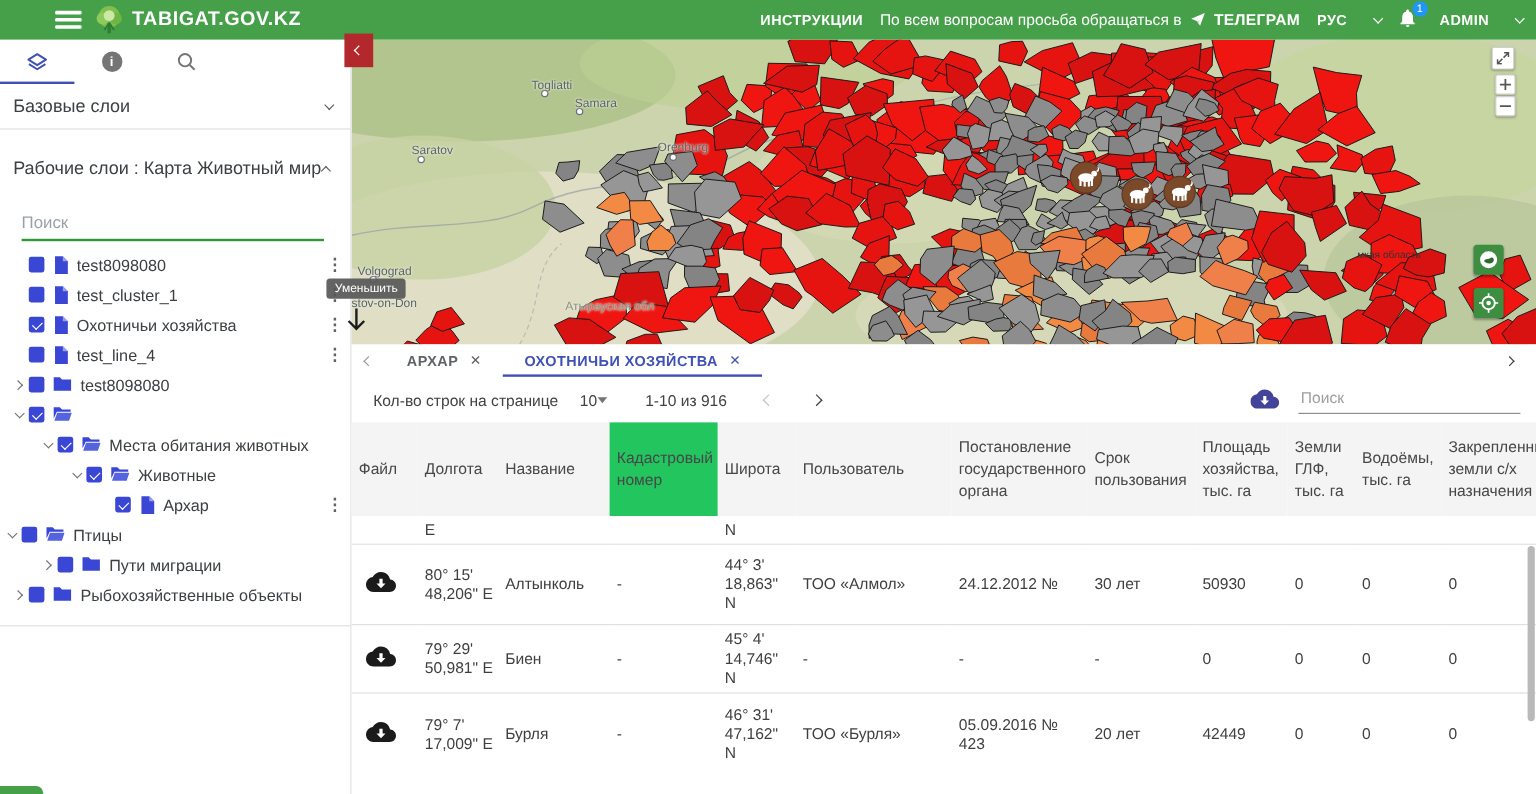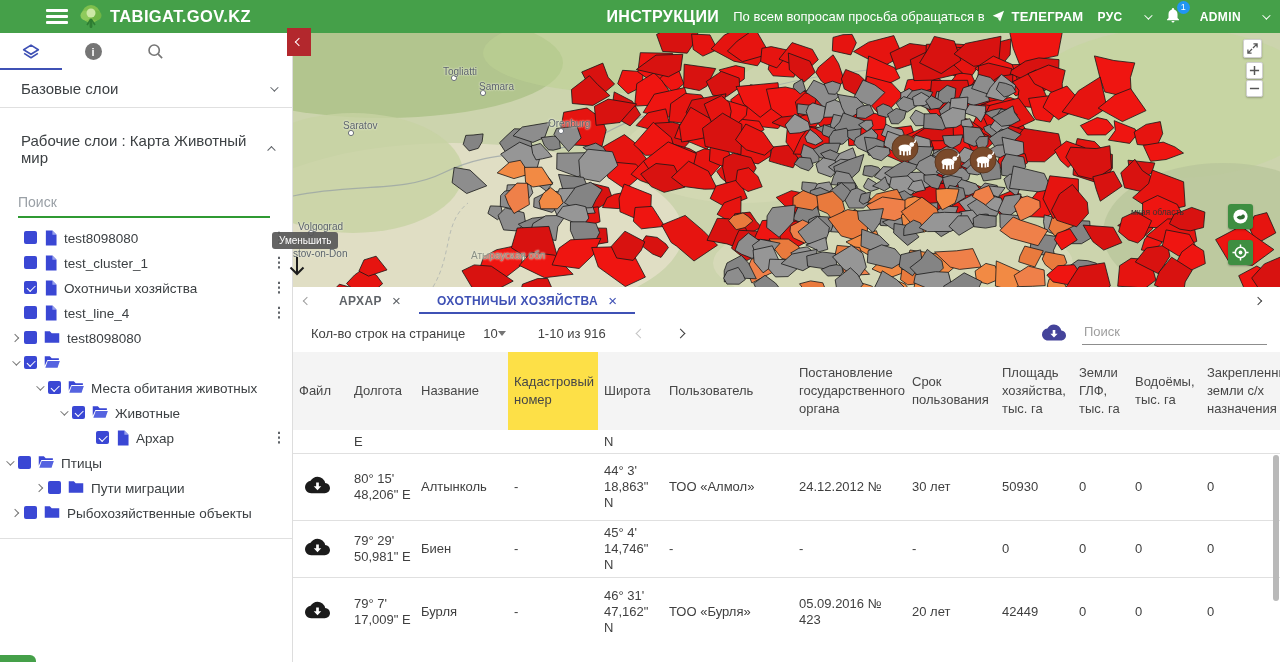--- a/index.html
+++ b/index.html
@@ -7,40 +7,40 @@
   body { font-family:"Liberation Sans", sans-serif; background:#fff; overflow:hidden; }
   .app { position:relative; width:1280px; height:662px; overflow:hidden; background:#fff; }
 
   
   .header { position:absolute; left:0; top:0; width:1280px; height:33px; background:#45a049; display:flex; align-items:center; color:#fff; z-index:30; }
   .burger { position:absolute; left:46px; top:9px; width:22px; height:15px; display:flex; flex-direction:column; justify-content:space-between; cursor:pointer; }
   .burger i { display:block; height:2.6px; background:#fff; border-radius:1px; }
   .logo { position:absolute; left:76px; top:2px; }
   .brand { position:absolute; left:110px; top:7px; font-size:16.5px; font-weight:bold; letter-spacing:.4px; }
   .hright { position:absolute; right:12px; top:0; height:33px; display:flex; align-items:center; gap:14px; }
-  .hlink { font-size:16px; font-weight:bold; letter-spacing:.4px; cursor:pointer; }
+  .hlink { font-size:12px; font-weight:bold; letter-spacing:.4px; cursor:pointer; }
   .hmsg { font-size:13px; display:flex; gap:6px; }
   .hmsg b { font-weight:bold; letter-spacing:.3px; cursor:pointer; }
   .hdd { display:flex; align-items:center; gap:21px; font-size:12px; font-weight:bold; letter-spacing:.4px; cursor:pointer; }
   .chev { display:inline-block; width:6px; height:6px; border-right:1.6px solid currentColor; border-bottom:1.6px solid currentColor; }
   .chev.down { transform:rotate(45deg) translateY(-2px); }
   .chev.up { transform:rotate(-135deg) translateY(-2px); }
   .chev.left { transform:rotate(135deg); }
   .chev.right { transform:rotate(-45deg); }
   .bellwrap { position:relative; width:22px; height:22px; cursor:pointer; }
   .badge { position:absolute; right:-4px; top:-5px; min-width:13px; height:13px; border-radius:7px; background:#2196f3; color:#fff; font-size:9px; display:flex; align-items:center; justify-content:center; padding:0 2px; }
 
   
   .sidebar { position:absolute; left:0; top:33px; width:293px; height:629px; background:#fff; border-right:1px solid #ddd; z-index:20; }
   .side-tabs { display:flex; height:37px; }
   .side-tab { width:62px; display:flex; align-items:center; justify-content:center; cursor:pointer; position:relative; }
   .side-tab.active::after { content:""; position:absolute; left:0; right:0; bottom:0; height:2px; background:#3f51b5; }
   .info-circle { width:17px; height:17px; border-radius:50%; background:#757575; color:#fff; font-size:11px; font-weight:bold; display:flex; align-items:center; justify-content:center; }
   .info-circle::before { content:"i"; }
-  .sect { display:flex; align-items:center; justify-content:space-between; padding:10px 16px 10px 21px; font-size:15px; color:#3c4043; cursor:pointer; }
+  .sect { display:flex; align-items:center; justify-content:space-between; padding:10px 16px 10px 11px; font-size:15px; color:#3c4043; cursor:pointer; }
   .sect .chev { color:#5f6368; }
   .divider { border-bottom:1px solid #e0e0e0; }
   .sect2 { margin-top:14px; }
   .search-wrap { margin:14px 22px 4px 18px; }
   .search-input { width:100%; border:none; outline:none; font-size:14px; color:#3c4043; padding:4px 0 6px 0; border-bottom:2px solid #2f9a33; font-family:"Liberation Sans",sans-serif; }
   .search-input::placeholder { color:#9aa0a6; }
   .tree { padding:6px 0 10px 0; }
   .trow { display:flex; align-items:flex-start; min-height:25px; padding-right:6px; cursor:pointer; }
   .trow > * { flex:none; }
   .exp { width:18px; height:19px; display:flex; align-items:center; justify-content:center; }
@@ -88,21 +88,21 @@
   .pgbtn .chev { width:7px; height:7px; }
   .pg-prev { color:#c4c4c4; margin-left:8px; }
   .pg-next { color:#3c3c3c; }
   .tb-right { margin-left:auto; display:flex; align-items:center; gap:16px; }
   .tb-search { width:185px; border:none; outline:none; border-bottom:1px solid #8d8d8d; font-size:13px; padding:3px 2px 5px; color:#424242; font-family:"Liberation Sans",sans-serif; }
   .tb-search::placeholder { color:#9e9e9e; }
 
   table.grid { width:987px; border-collapse:collapse; table-layout:fixed; }
   .grid thead tr { background:#f4f4f4; height:78px; }
   .grid th { font-size:13px; font-weight:normal; color:#474747; text-align:left; vertical-align:middle; padding:6px 4px 6px 6px; line-height:18px; }
-  .grid th.lite { background:#fde047; }
+  .grid th.lite { background:#22c55e; }
   .grid td { font-size:13px; color:#3f3f3f; vertical-align:middle; padding:4px 4px 4px 6px; line-height:16px; }
   .grid tr.partial { height:21px; }
   .grid tr.partial td { vertical-align:bottom; padding-bottom:3px; border-bottom:1px solid #e0e0e0; }
   .grid tr.r1 { height:67px; }
   .grid tr.r2 { height:55px; }
   .grid tr.r3 { height:89px; vertical-align:top; }
   .grid tr.r3 td { vertical-align:middle; padding-bottom:24px; }
   .grid tbody tr.datarow { border-bottom:1px solid #e0e0e0; }
   .cloudbtn { display:inline-flex; cursor:pointer; margin-left:6px; }
   .vscroll { position:absolute; right:1px; top:168px; width:6px; height:146px; background:#b9b9b9; border-radius:3px; }

